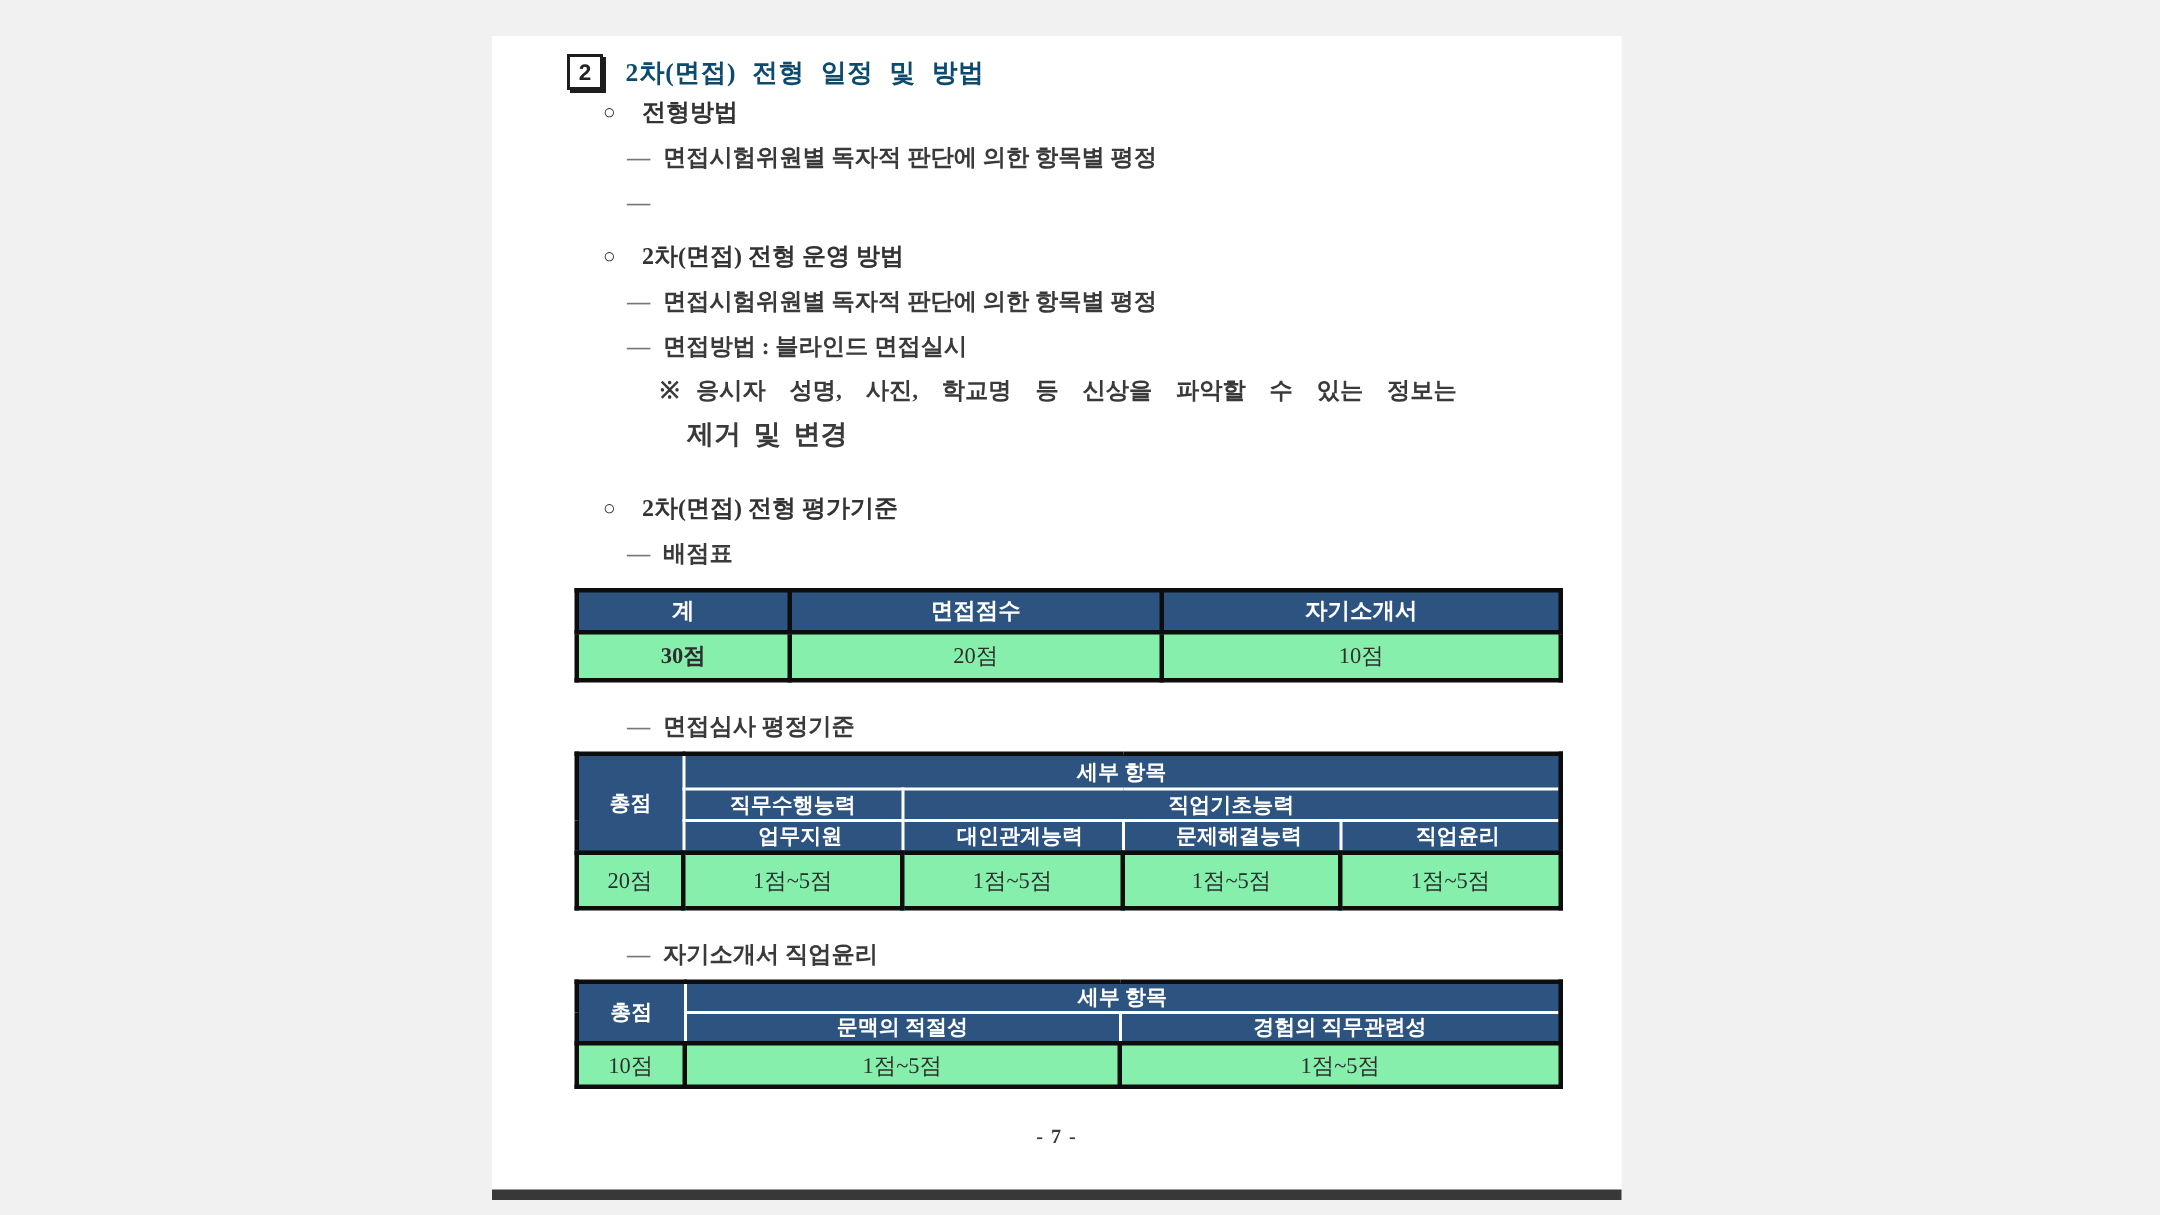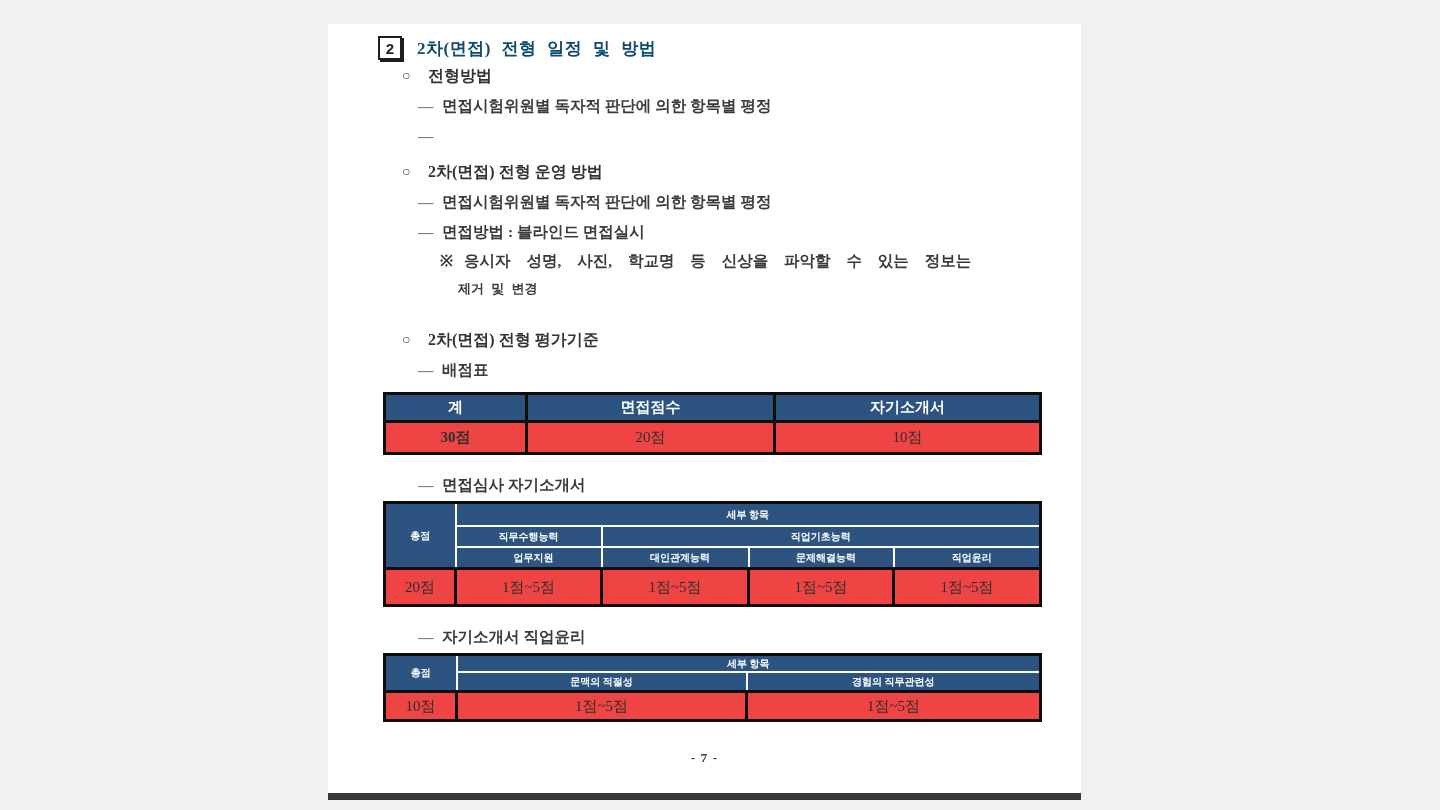--- a/index.html
+++ b/index.html
@@ -38,50 +38,50 @@
   }
   .row { display: flex; align-items: flex-start; line-height: 20px; }
   .row .marker { flex: 0 0 auto; }
   .bullet-row { margin-left: 24px; font-size: 16px; font-weight: 700; color: #333; }
   .bullet-row .marker { width: 26px; font-size: 14px; line-height: 20px; }
   .dash-row { margin-left: 40px; font-size: 15.5px; font-weight: 700; color: #3a3a3a; }
   .dash-row .marker { width: 24px; color: #777; }
   .note-block { margin-left: 62px; margin-top: 8px; }
   .note-l1 { display: flex; line-height: 22px; font-size: 15.5px; font-weight: 700; color: #3a3a3a; word-spacing: 12px; }
   .note-l1 .marker { width: 24px; word-spacing: 0; }
-  .note-l2 { margin-left: 18px; line-height: 22px; margin-top: 6px; font-size: 13px; font-weight: 700; color: #3a3a3a; word-spacing: 4px; }
+  .note-l2 { margin-left: 18px; line-height: 22px; margin-top: 6px; font-size: 18px; font-weight: 700; color: #3a3a3a; word-spacing: 4px; }
   .wide { word-spacing: 8px; letter-spacing: 0.5px; }
   .mt6  { margin-top: 6px; }
   .mt10 { margin-top: 10px; }
   .mt12 { margin-top: 12px; }
   .mt16 { margin-top: 16px; }
   .mt20 { margin-top: 20px; }
   .mt30 { margin-top: 30px; }
 
   table.doc-table {
     border-collapse: collapse;
     table-layout: fixed;
     width: 656px;
     margin-left: 5px;
     border: 3px solid #0d0d0d;
   }
   table.doc-table th {
     background: #2d5480; color: #ffffff;
     font-weight: 700; text-align: center; padding: 0;
   }
   table.doc-table td {
-    background: #ef4444; color: #2e2e2e;
+    background: #86efac; color: #2e2e2e;
     text-align: center; padding: 0;
     border: 3px solid #0d0d0d;
     font-size: 15px; font-weight: 400;
   }
   .t1 th { border: 3px solid #0d0d0d; height: 25px; font-size: 15px; }
   .t1 td { height: 29px; }
   .t1 td.bold { font-weight: 700; }
-  .t23 th { border: 2px solid #ffffff; font-size: 10px; }
+  .t23 th { border: 2px solid #ffffff; font-size: 14px; }
   .t2 tr.h1 th { height: 21px; }
   .t2 tr.h2 th { height: 19px; margin-top: 24px; }
   .t2 tr.h3 th { height: 19px; padding-left: 10px; }
   .t2 tr.data td { height: 34px; }
   .t3 tr.h1 th { height: 15px; }
   .t3 tr.h2 th { height: 17px; }
   .t3 tr.data td { height: 26px; }
 
   .page-number {
     position: absolute;
@@ -164,21 +164,21 @@
       <tr>
         <td class="bold">30점</td>
         <td>20점</td>
         <td>10점</td>
       </tr>
     </tbody>
       </table>
 
     <div class="row dash-row mt20">
       <span class="marker">―</span>
-      <span>면접심사 자기소개서</span>
+      <span>면접심사 평정기준</span>
     </div>
 
     <table class="doc-table t23 t2 mt6">
       <colgroup>
           <col style="width:71px">
           <col style="width:146px">
           <col style="width:147px">
           <col style="width:145px">
           <col style="width:147px">
         </colgroup>

